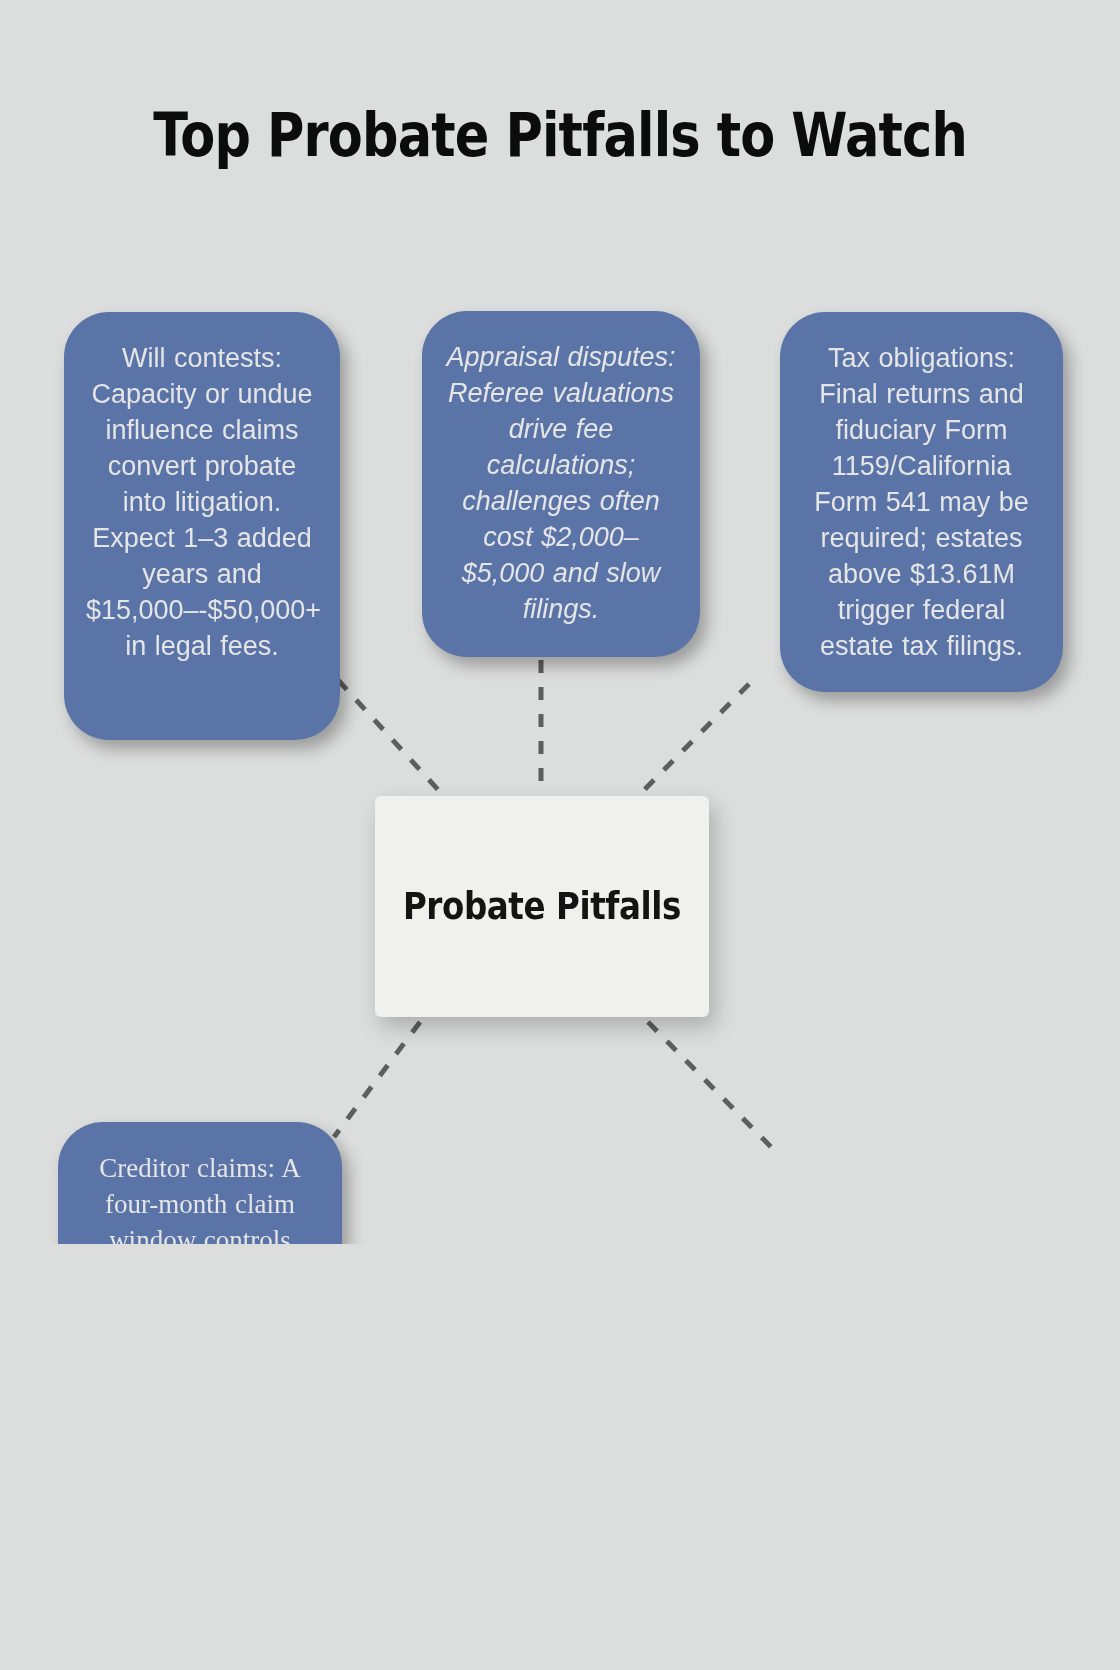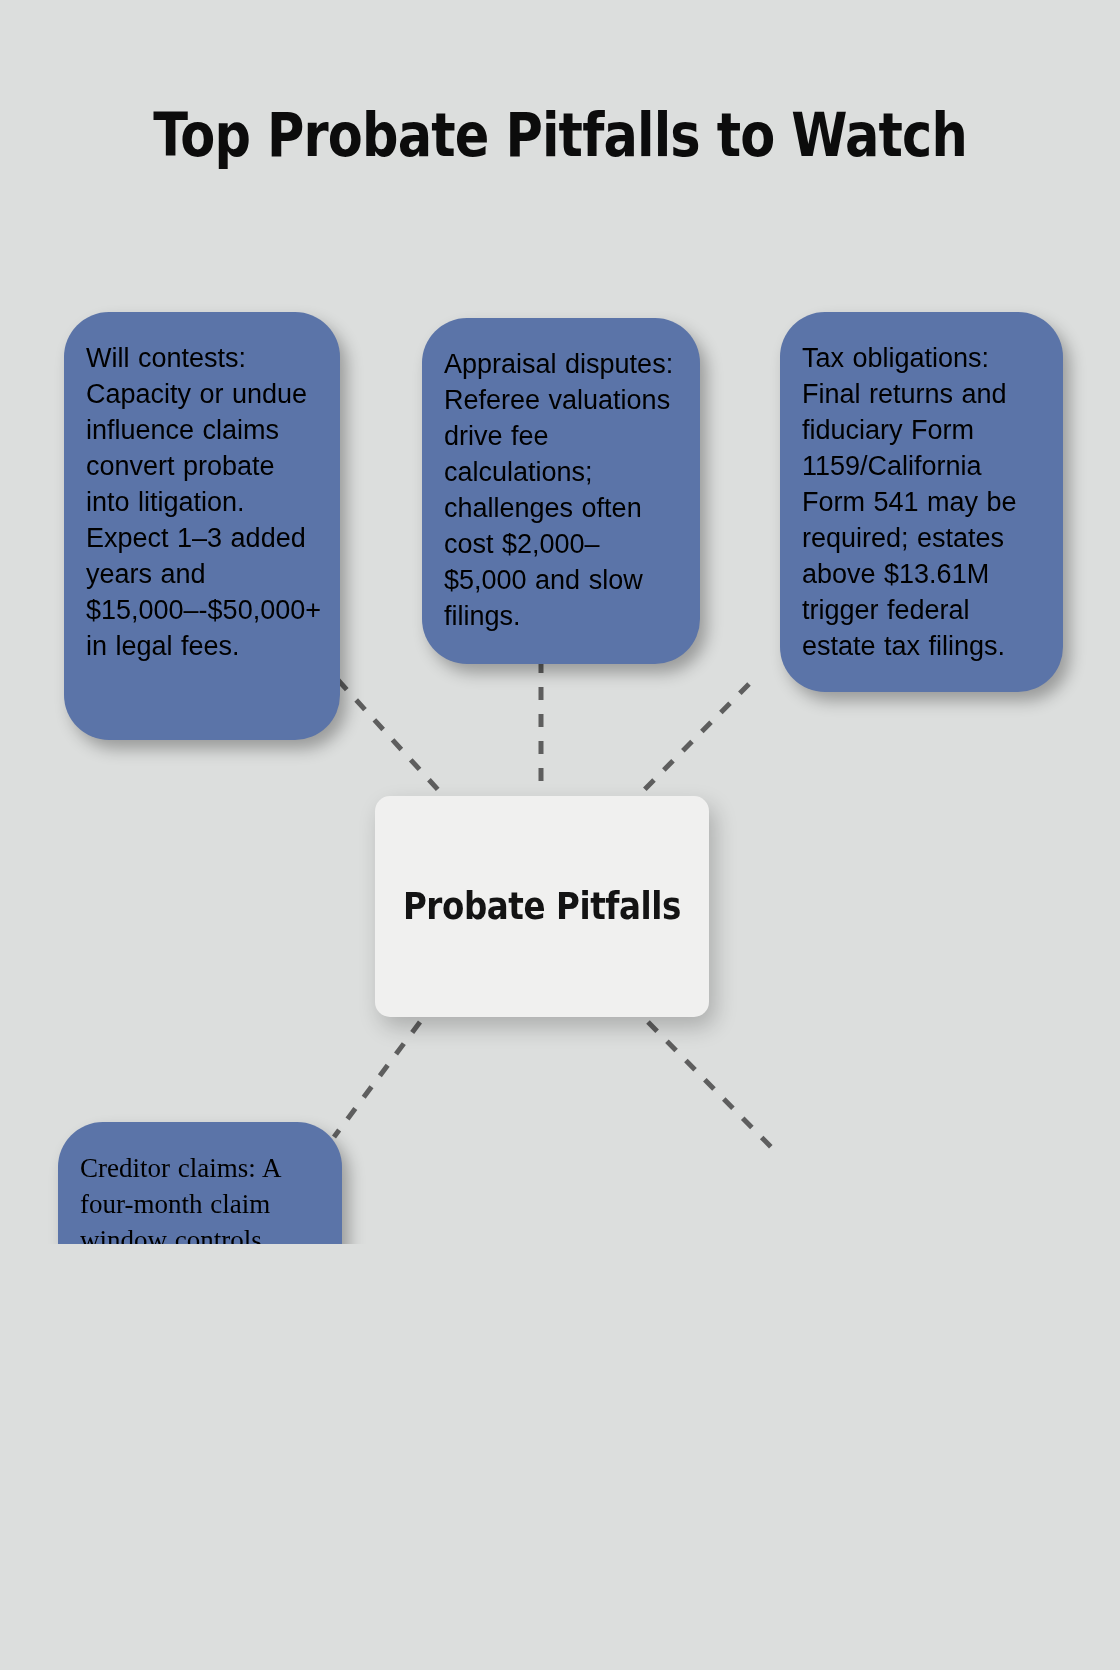--- a/index.html
+++ b/index.html
@@ -34,41 +34,42 @@
     position: absolute;
     top: 0;
     left: 0;
     pointer-events: none;
   }
   .node {
     position: absolute;
     box-sizing: border-box;
     background: #5b74a8;
     border-radius: 45px;
-    color: #000000;
+    color: #e5e5e5;
     font-size: 27px;
     line-height: 36px;
     padding: 28px 22px;
     box-shadow: 7px 9px 16px rgba(0,0,0,0.30);
     word-spacing: 1px;
+    text-align: center;
   }
   .n1 { left: 64px;  top: 312px;  width: 276px; min-height: 428px; }
-  .n2 { left: 422px; top: 318px;  width: 278px; min-height: 346px; }
+  .n2 { left: 422px; top: 311px;  width: 278px; min-height: 346px; font-style: italic; }
   .n3 { left: 780px; top: 312px;  width: 283px; min-height: 380px; }
   .n4 { left: 58px;  top: 1122px; width: 284px; min-height: 310px; font-family: Liberation Serif, serif; }
   .n5 { left: 782px; top: 1122px; width: 278px; min-height: 376px; padding-right: 18px; }
   .center-node {
     position: absolute;
     left: 375px;
     top: 796px;
     width: 334px;
     height: 221px;
     box-sizing: border-box;
     background: #f0f0ef;
-    border-radius: 15px;
+    border-radius: 6px;
     box-shadow: 6px 10px 22px rgba(0,0,0,0.22);
     display: flex;
     align-items: center;
     justify-content: center;
   }
   .center-label {
     font-family: "DejaVu Sans", "Liberation Sans", sans-serif;
     font-weight: 800;
     font-size: 37px;
     color: #141414;

